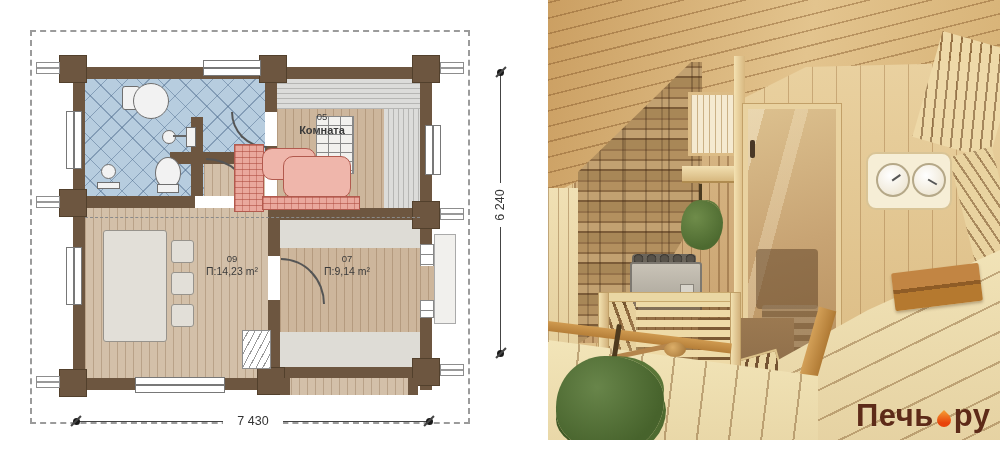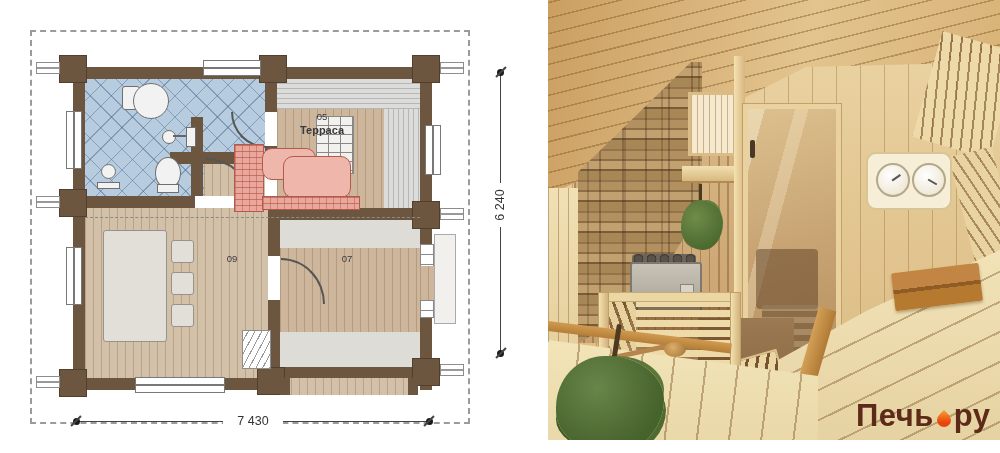--- a/index.html
+++ b/index.html
@@ -227,27 +227,29 @@
 
     <div class="a furn" style="left:103px;top:230px;width:62px;height:110px"></div>
     <div class="a furn" style="left:171px;top:240px;width:21px;height:21px"></div>
     <div class="a furn" style="left:171px;top:272px;width:21px;height:21px"></div>
     <div class="a furn" style="left:171px;top:304px;width:21px;height:21px"></div>
     <div class="a hatch" style="left:242px;top:330px;width:27px;height:37px"></div>
     <div class="a dashmid" style="left:85px;top:217px;width:335px;height:0"></div>
 
     <div class="a rlabel" style="left:247px;top:111px">
       <div class="rnum">05</div>
-      <div class="rname">Терраса</div>
+      <div class="rname">Комната</div>
     </div>
     <div class="a rlabel" style="left:157px;top:253px">
       <div class="rnum">09</div>
+      <div class="rarea">П:14,23 m²</div>
     </div>
     <div class="a rlabel" style="left:272px;top:253px">
       <div class="rnum">07</div>
+      <div class="rarea">П:9,14 m²</div>
     </div>
 
     <div class="a dline" style="left:76px;top:421px;width:354px;height:1px"></div>
     <div class="a dot" style="left:73px;top:418px"></div>
     <div class="a dot" style="left:426px;top:418px"></div>
     <div class="a tick" style="left:69px;top:420px"></div>
     <div class="a tick" style="left:422px;top:420px"></div>
     <div class="a dimlab" style="left:223px;top:413px;width:60px;height:16px">7 430</div>
 
     <div class="a dline" style="left:500px;top:72px;width:1px;height:282px"></div>

